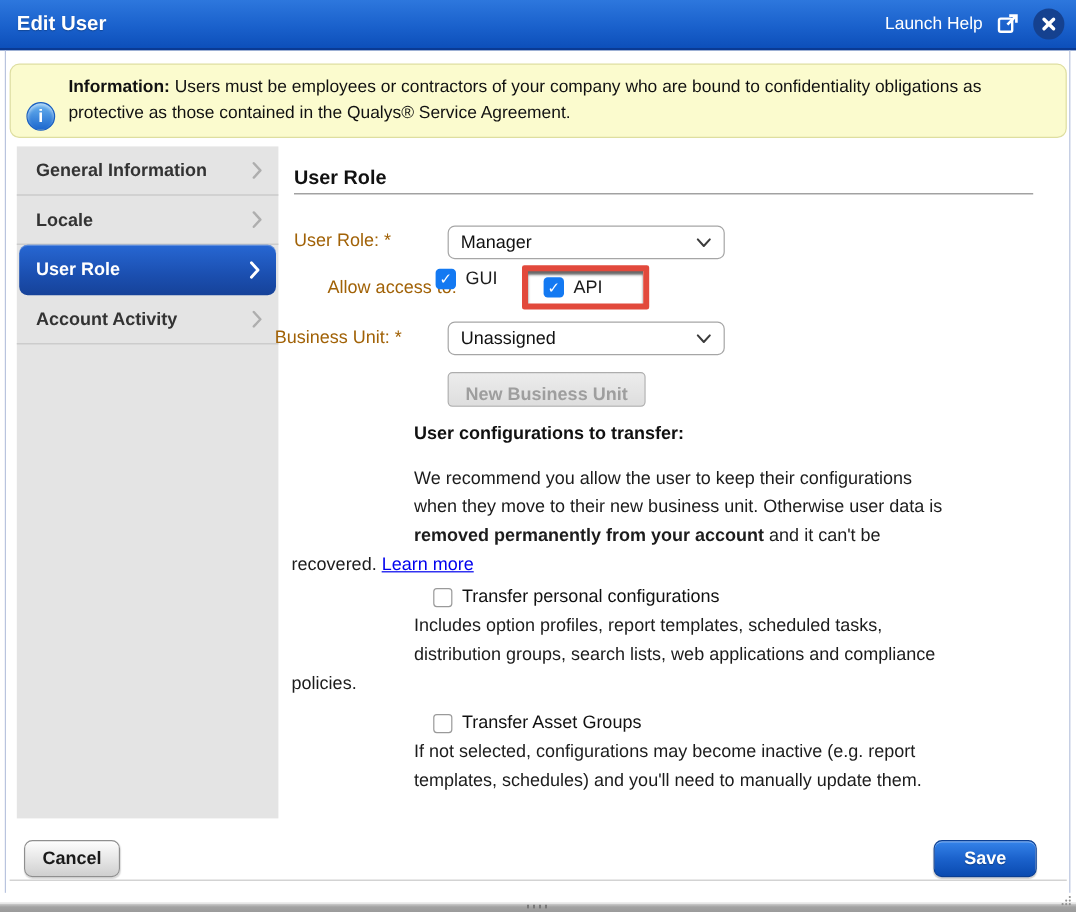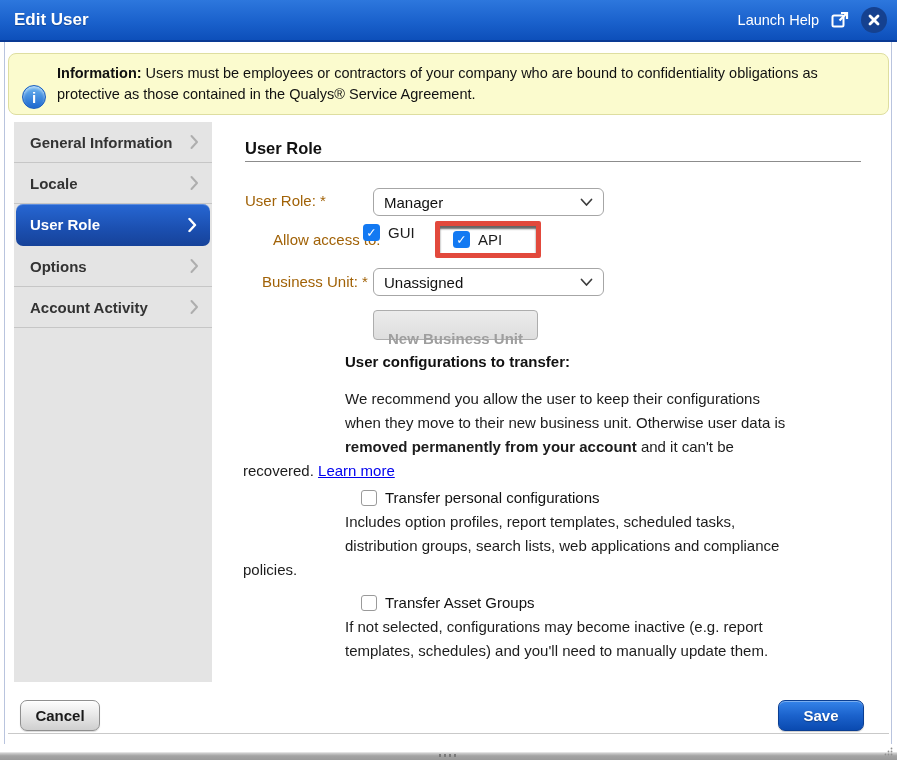--- a/index.html
+++ b/index.html
@@ -32,21 +32,21 @@
   .banner { position:absolute; left:8px; top:53px; width:881px; height:62px;
     background:#fbfbce; border:1px solid #dedea0; border-radius:8px; }
   .info-icon { position:absolute; left:13px; top:31px; width:24px; height:24px; border-radius:50%;
     background:linear-gradient(#6cb5f0,#1c67ce); border:1px solid #1a5fc0; color:#fff;
     font-weight:bold; font-size:15px; display:flex; align-items:center; justify-content:center;
     box-shadow:inset 0 2px 3px rgba(255,255,255,.55); }
   .banner-text { position:absolute; left:48px; top:9px; width:812px; font-size:14.5px; line-height:21px; color:#111; }
   .banner-text b { font-weight:bold; }
 
   
-  .sidebar { position:absolute; left:14px; top:122px; width:198px; height:560px; background:#e4e4e4; }
+  .sidebar { position:absolute; left:14px; top:122px; width:218px; height:560px; background:#e4e4e4; }
   .side-item { position:relative; height:41px; line-height:41px; border-bottom:1px solid #c6c6c6;
     font-weight:bold; font-size:15px; color:#333; padding-left:16px; cursor:pointer; }
   .side-item .chev { position:absolute; right:13px; top:50%; transform:translateY(-50%); display:flex; }
   .side-item.selected { background:linear-gradient(#2767d3,#1b4fb0 60%,#164299); color:#fff;
     border-radius:7px; border-bottom:none; margin:0 2px; height:42px; line-height:42px; padding-left:14px;
     box-shadow:inset 0 1px 0 rgba(255,255,255,.25); }
   .side-item.selected + .side-item { border-top:0; }
 
   
   .heading { position:absolute; left:245px; top:139px; font-size:16.5px; font-weight:bold; color:#111; }
@@ -60,21 +60,21 @@
   .cb { width:17px; height:17px; border-radius:3.5px; display:inline-flex; align-items:center;
     justify-content:center; flex:0 0 auto; cursor:pointer; }
   .cb.checked { background:#1379f2; color:#fff; font-size:12.5px; font-weight:bold; }
   .cb.unchecked { background:#fff; border:1.5px solid #9a9a9a; border-radius:3px; width:16px; height:16px; }
 
   .gui-group { position:absolute; left:363px; top:224px; display:flex; align-items:center; gap:8px; font-size:15px; }
   .api-annotation { position:absolute; left:435px; top:221px; width:106px; height:37px;
     border:5px solid #e2493c; border-radius:2px; background:#fff;
     box-shadow:inset 0 3px 2px rgba(75,75,75,.85); display:flex; align-items:center; gap:8px; padding-left:13px; font-size:15px; }
 
-  .nbu-btn { position:absolute; left:373px; top:310px; height:29px; padding:14px 14px;
+  .nbu-btn { position:absolute; left:373px; top:310px; height:29px; padding:4px 14px;
     background:linear-gradient(#ececec,#dedede); border:1px solid #adadad; border-radius:4px;
     font-weight:bold; font-size:15px; color:#9e9e9e; line-height:27px; }
 
   .note-heading { position:absolute; left:345px; top:353px; font-size:15px; font-weight:bold; color:#111; }
   .note-block { position:absolute; left:243px; top:387px; width:640px; font-size:15px; line-height:24px; color:#1c1c1c; }
   .note-block .ind { margin-left:102px; }
   .note-block b { font-weight:bold; }
   a.learn-more { color:#0000ee; text-decoration:underline; cursor:pointer; }
 
   .cb-row { position:absolute; display:flex; align-items:center; gap:8px; font-size:15px; color:#111;padding-left:16px; }
@@ -144,28 +144,20 @@
     </div>
     <div class="side-item selected">
       <span>User Role</span>
       <span class="chev">
         <svg width="9" height="15" viewBox="0 0 9 15">
             <polyline points="1.5,1.5 7,7.5 1.5,13.5" fill="none" stroke="#ffffff" stroke-width="2.4" stroke-linecap="round" stroke-linejoin="round"></polyline>
           </svg>
       </span>
     </div>
     <div class="side-item">
-      <span>Options</span>
-      <span class="chev">
-        <svg width="9" height="15" viewBox="0 0 9 15">
-            <polyline points="1.5,1.5 7,7.5 1.5,13.5" fill="none" stroke="#aeaeae" stroke-width="2" stroke-linecap="round" stroke-linejoin="round"></polyline>
-          </svg>
-      </span>
-    </div>
-    <div class="side-item">
       <span>Account Activity</span>
       <span class="chev">
         <svg width="9" height="15" viewBox="0 0 9 15">
             <polyline points="1.5,1.5 7,7.5 1.5,13.5" fill="none" stroke="#aeaeae" stroke-width="2" stroke-linecap="round" stroke-linejoin="round"></polyline>
           </svg>
       </span>
     </div>
   </div>
 
   <div class="heading">User Role</div>
@@ -188,21 +180,21 @@
       </span>
     <span>GUI</span>
   </div>
   <div class="api-annotation">
     <span class="cb checked">
         <span>✓</span>
       </span>
     <span>API</span>
   </div>
 
-  <div class="field-label" style="left:262px; top:273px;text-align:right;">Business Unit: *</div>
+  <div class="field-label" style="left:229px; top:273px;text-align:right;">Business Unit: *</div>
   <div class="select" style="left:373px; top:268px;">
     <span>Unassigned</span>
     <span class="sel-chev">
       <svg width="13" height="9" viewBox="0 0 13 9">
           <polyline points="1.5,1.5 6.5,7 11.5,1.5" fill="none" stroke="#3c3c3c" stroke-width="1.7" stroke-linecap="round" stroke-linejoin="round"></polyline>
         </svg>
     </span>
   </div>
 
   <div class="nbu-btn">New Business Unit</div>

